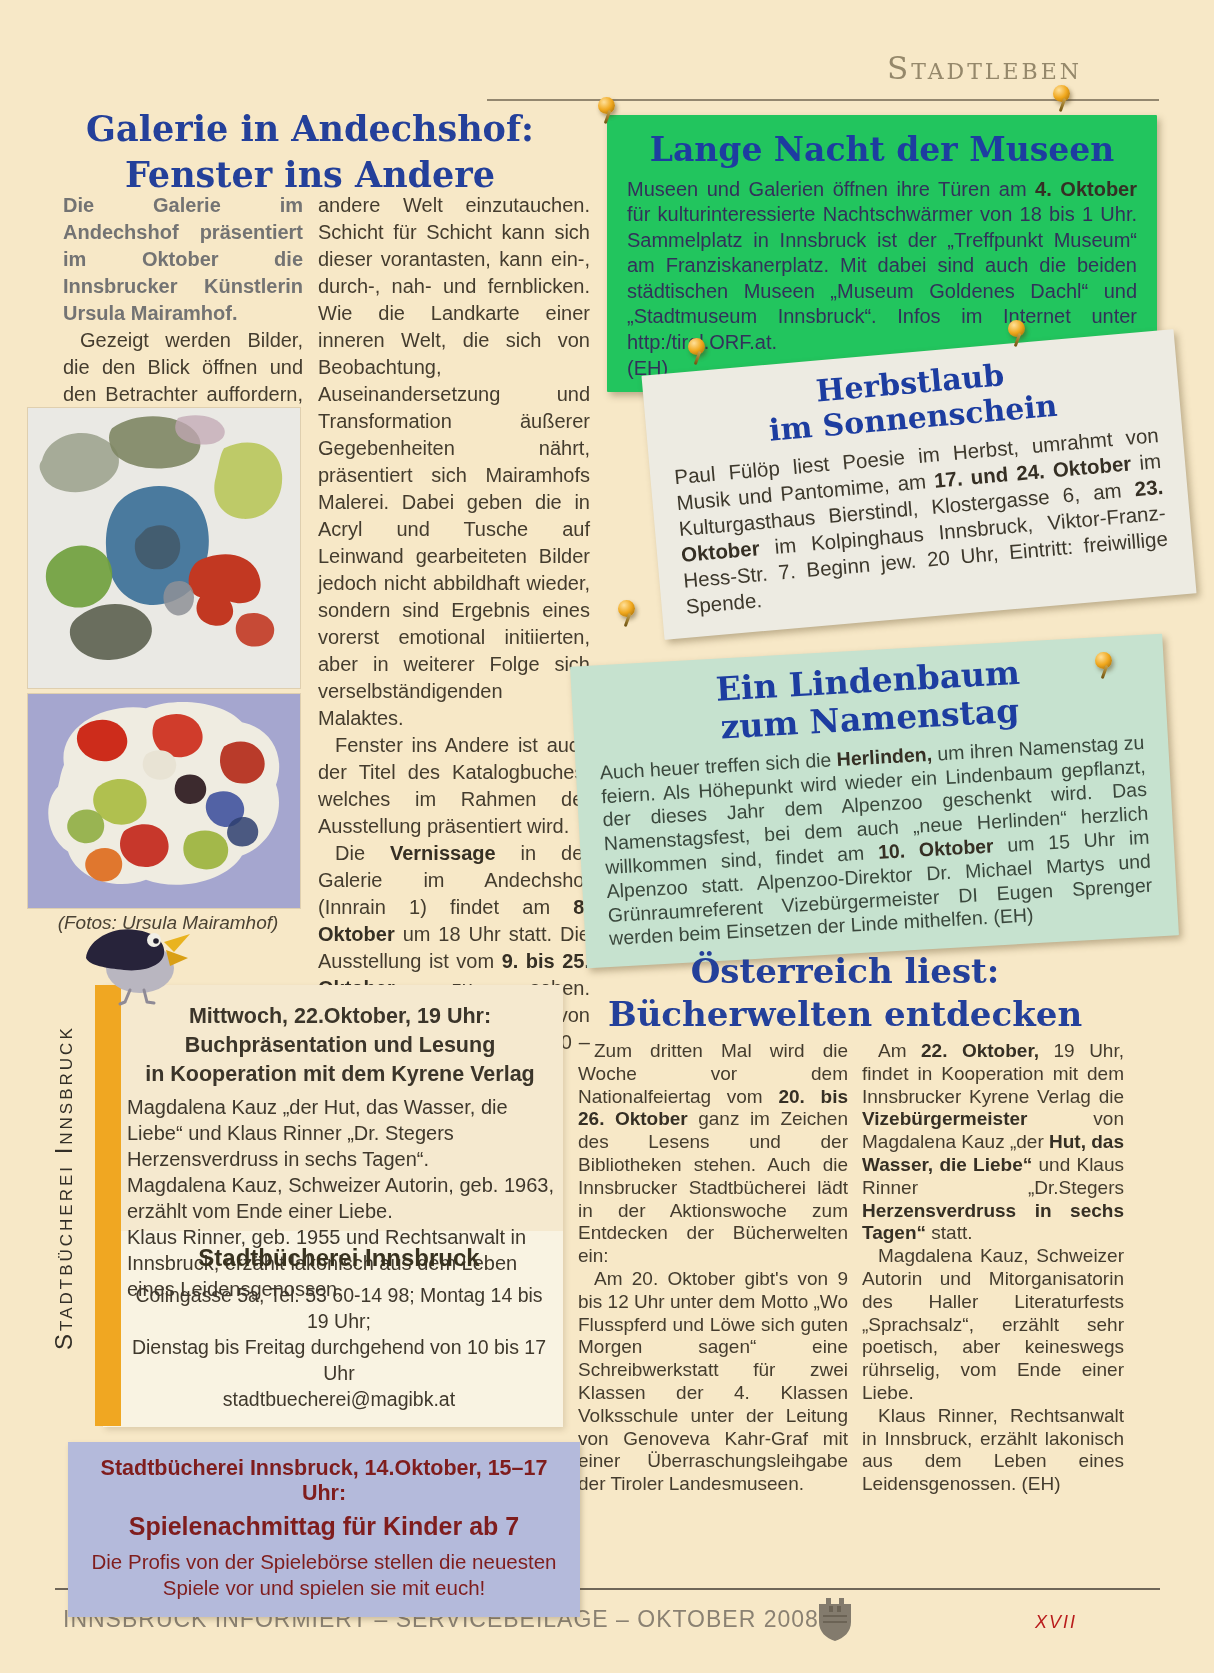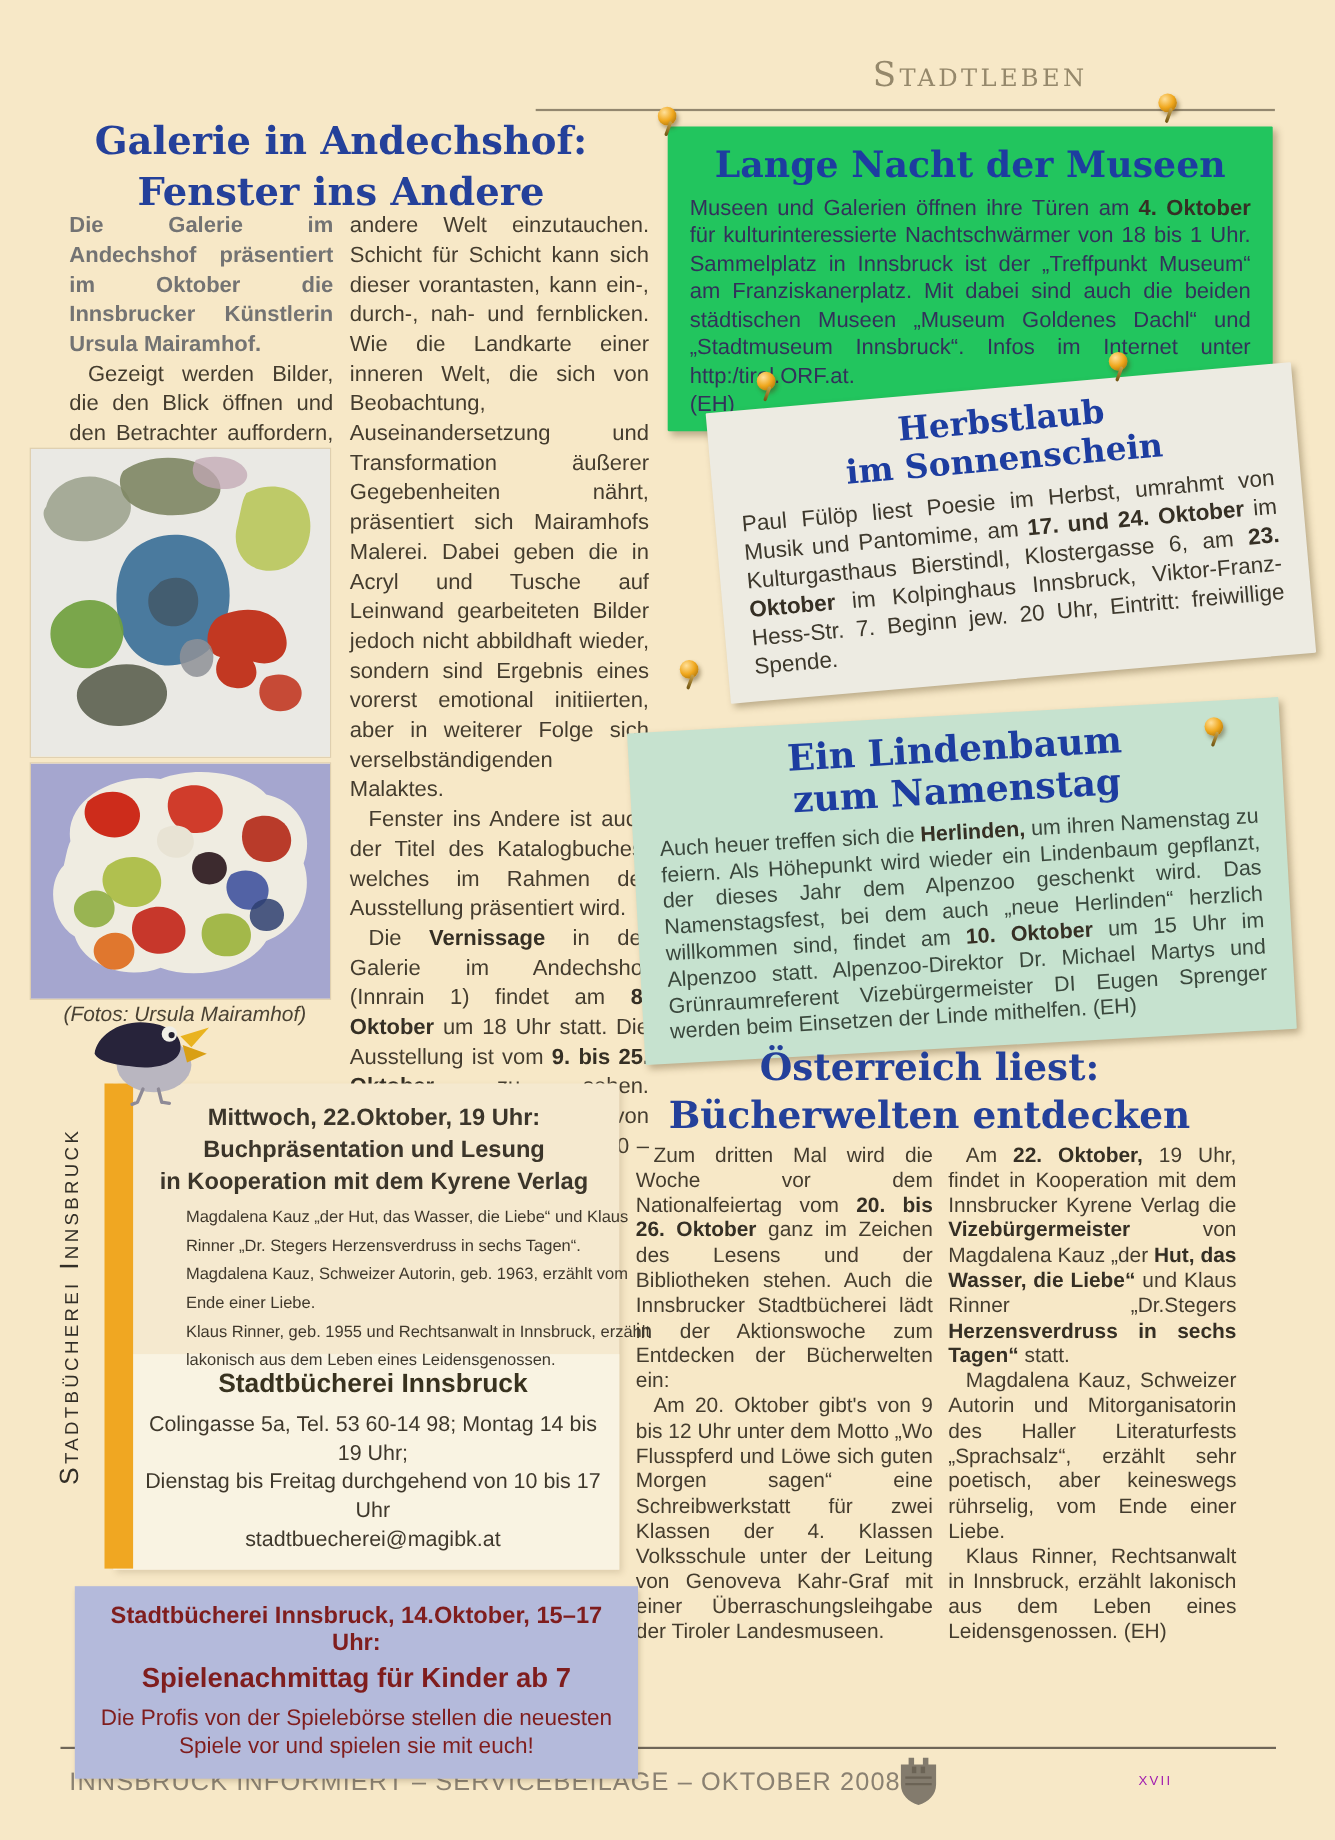--- a/index.html
+++ b/index.html
@@ -3,21 +3,21 @@
 <meta charset="utf-8">
 <style>
   html,body{margin:0;padding:0;background:#d8d0bd;}
   #page{
     position:relative;width:1214px;height:1673px;margin:0 auto;
     background:#f7e8c7;overflow:hidden;
     font-family:"Liberation Sans",sans-serif;color:#443c2e;
   }
   
   .section-label{
-    position:absolute;top:50px;left:700px;width:382px;text-align:center;
+    position:absolute;top:50px;left:700px;width:382px;text-align:right;
     font-family:"DejaVu Serif",serif;font-variant:small-caps;
     font-size:31px;letter-spacing:3px;color:#95886b;
   }
   .header-rule{position:absolute;top:99px;left:487px;width:672px;height:2px;background:#93876f;}
   
   .gallery-title{
     position:absolute;top:106px;left:40px;width:540px;text-align:center;
     font-family:"DejaVu Serif",serif;font-weight:bold;font-size:35px;line-height:1.3;
     color:#24409a;
   }
@@ -86,41 +86,41 @@
     writing-mode:vertical-rl;transform:rotate(180deg);
     font-variant:small-caps;font-size:24px;letter-spacing:3px;color:#332f27;
   }
   #bird{position:absolute;top:916px;left:78px;width:120px;height:92px;z-index:3;}
   .sb-head{
     position:absolute;top:1002px;left:130px;width:420px;text-align:center;z-index:4;
     font-weight:bold;font-size:21.5px;line-height:29px;color:#3b352a;
   }
   .sb-body{
     position:absolute;top:1094px;left:127px;width:428px;z-index:4;
-    font-size:15px;line-height:26px;color:#3f382c;margin-left:42px;
+    font-size:20px;line-height:26px;color:#3f382c;
   }
   .sb-body p{margin:0;}
   .sb-contact{position:absolute;top:1244px;left:127px;width:424px;text-align:center;z-index:4;color:#3f382c;}
   .sb-contact .ctitle{font-weight:bold;font-size:24px;margin:0 0 10px;color:#38321f;}
   .sb-contact .cline{font-size:19.5px;line-height:26px;margin:0;}
   #spiele-box{
     position:absolute;top:1442px;left:68px;width:492px;background:#b4badb;
     padding:14px 10px 16px;text-align:center;color:#7f1d1d;z-index:4;
     box-shadow:2px 3px 5px rgba(90,75,45,.25);
   }
   #spiele-box .l1{font-weight:bold;font-size:21.5px;margin:0;}
   #spiele-box .l2{font-weight:bold;font-size:25px;margin:6px 0 8px;}
   #spiele-box .l3{font-size:20.5px;line-height:26px;margin:0;}
   
   .footer-rule{position:absolute;top:1588px;left:55px;width:1105px;height:2px;background:#6f6658;}
   .footer-imprint{
     position:absolute;top:1606px;left:63px;font-size:23px;letter-spacing:1px;color:#8a8172;
   }
   #crest{position:absolute;top:1594px;left:815px;width:40px;height:48px;}
-  .footer-page{position:absolute;top:1612px;left:1035px;font-size:12px;letter-spacing:2px;color:#a21caf;}
+  .footer-page{position:absolute;top:1612px;left:1035px;font-size:18px;letter-spacing:2px;color:#b91c1c;font-style:italic;}
   b{color:#352f24;}
 </style>
 </head>
 <body>
 
 <div id="page">
 
   <div class="section-label">Stadtleben</div>
   <div class="header-rule"></div>
 

